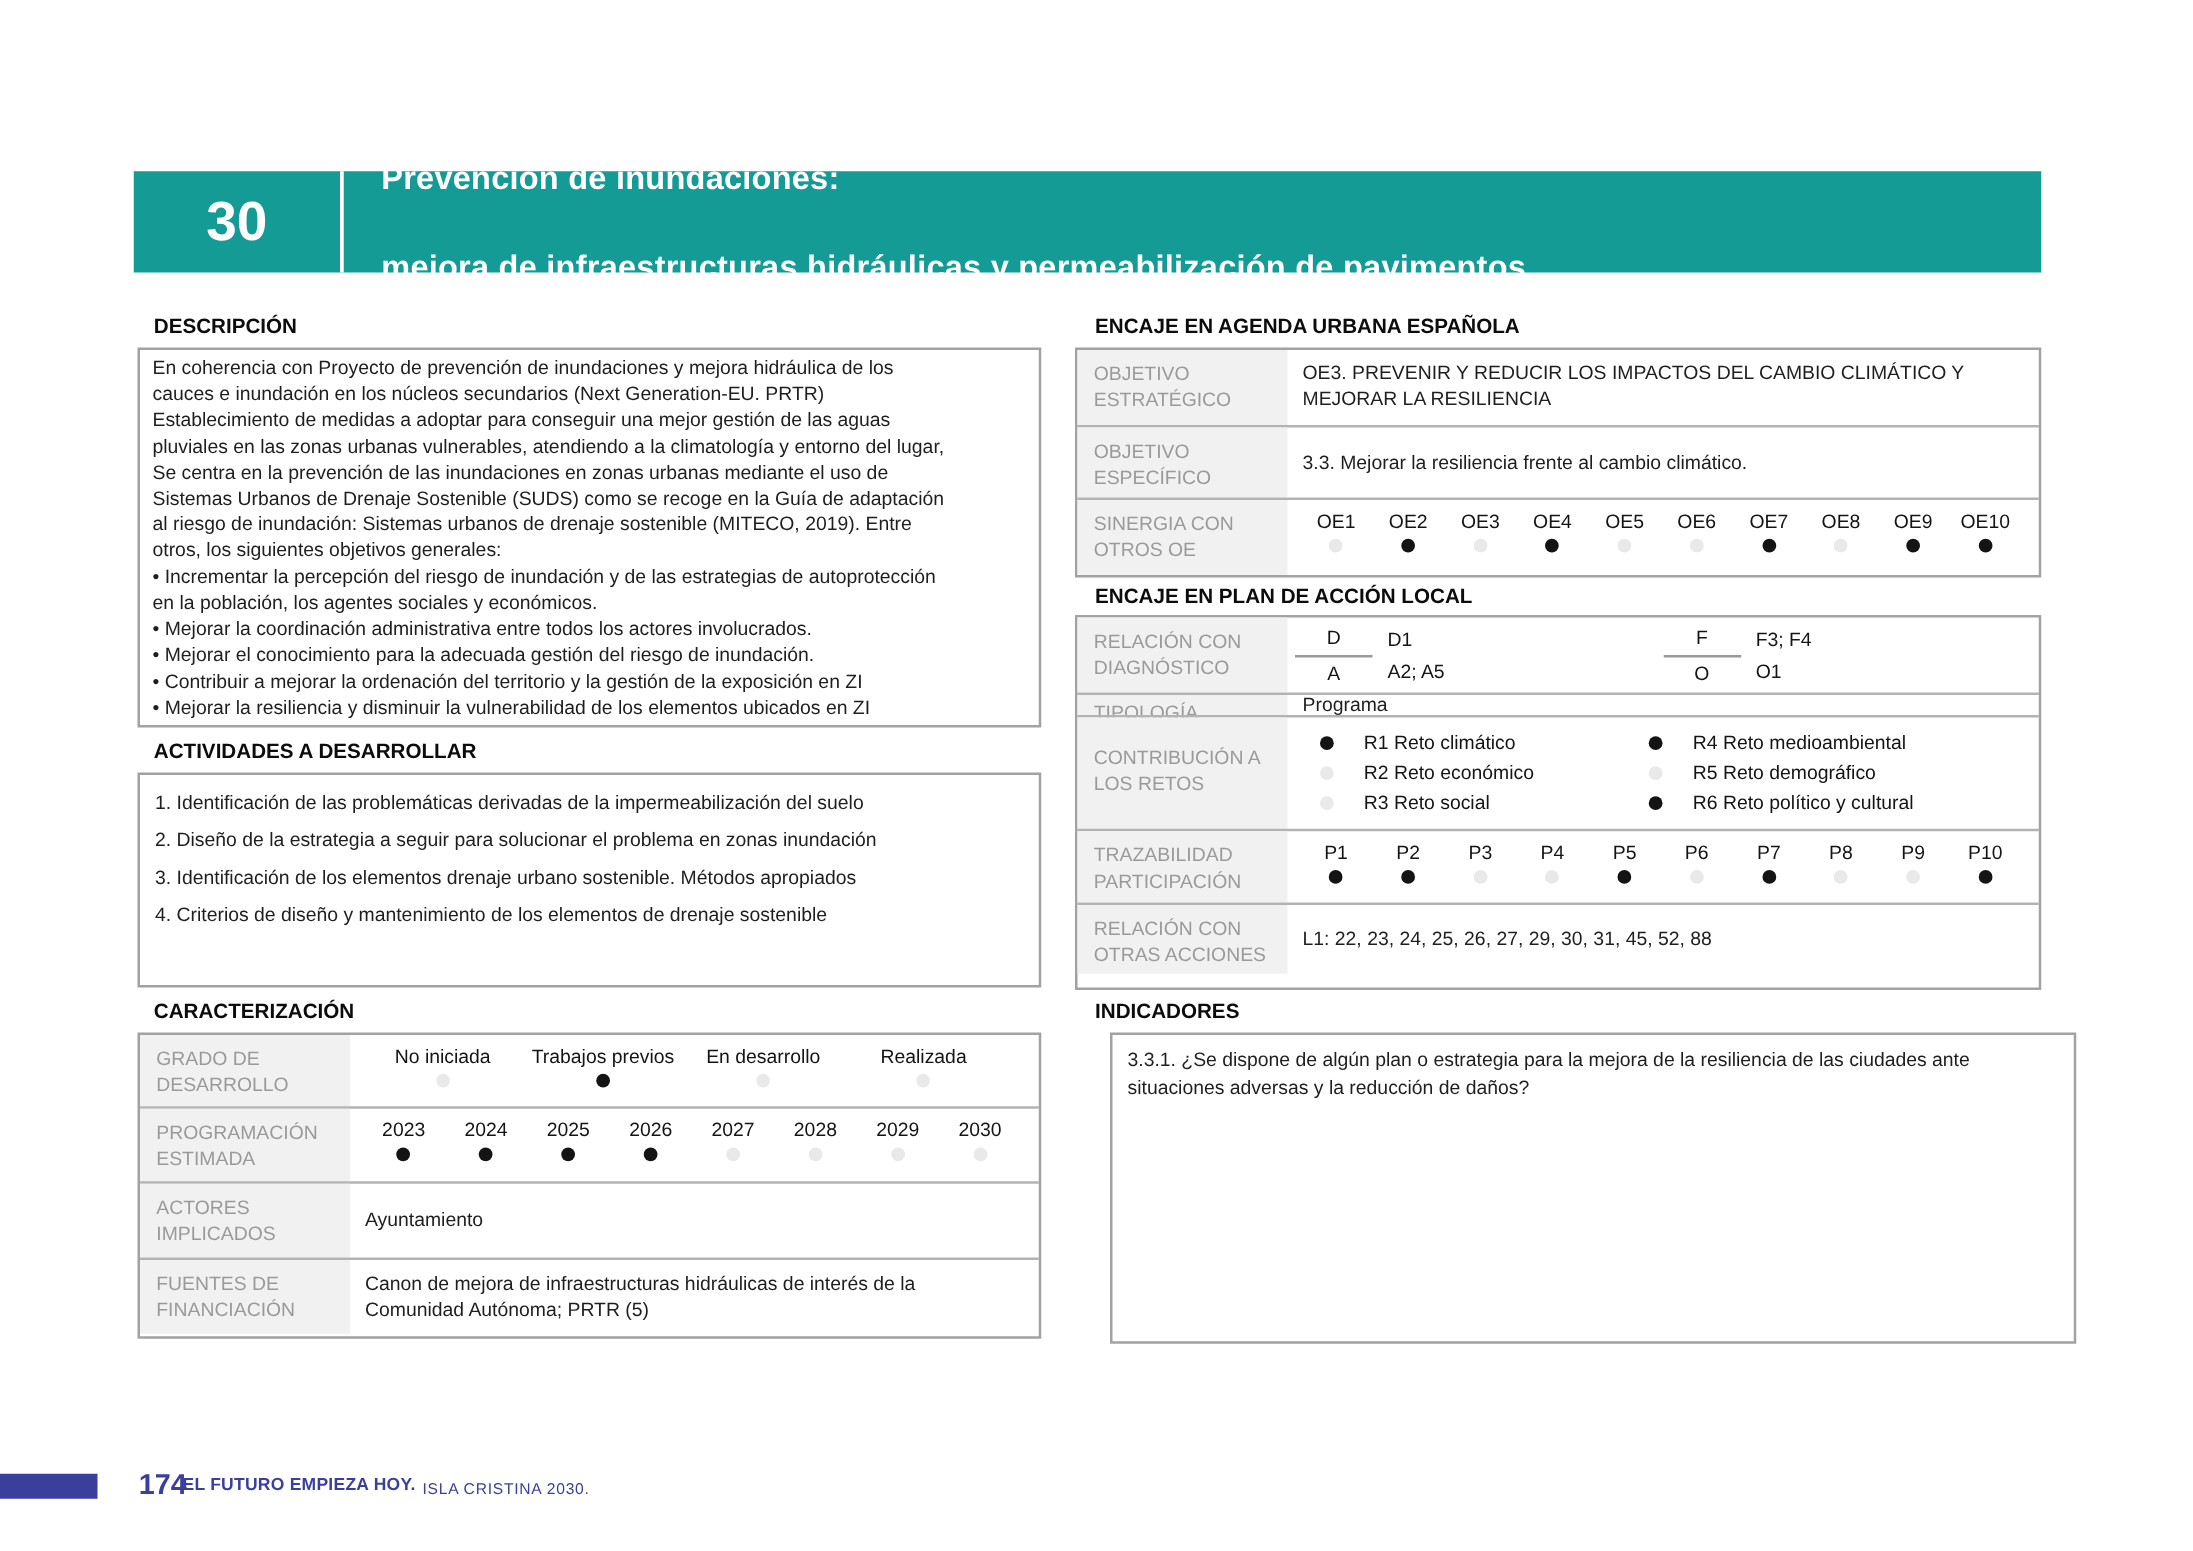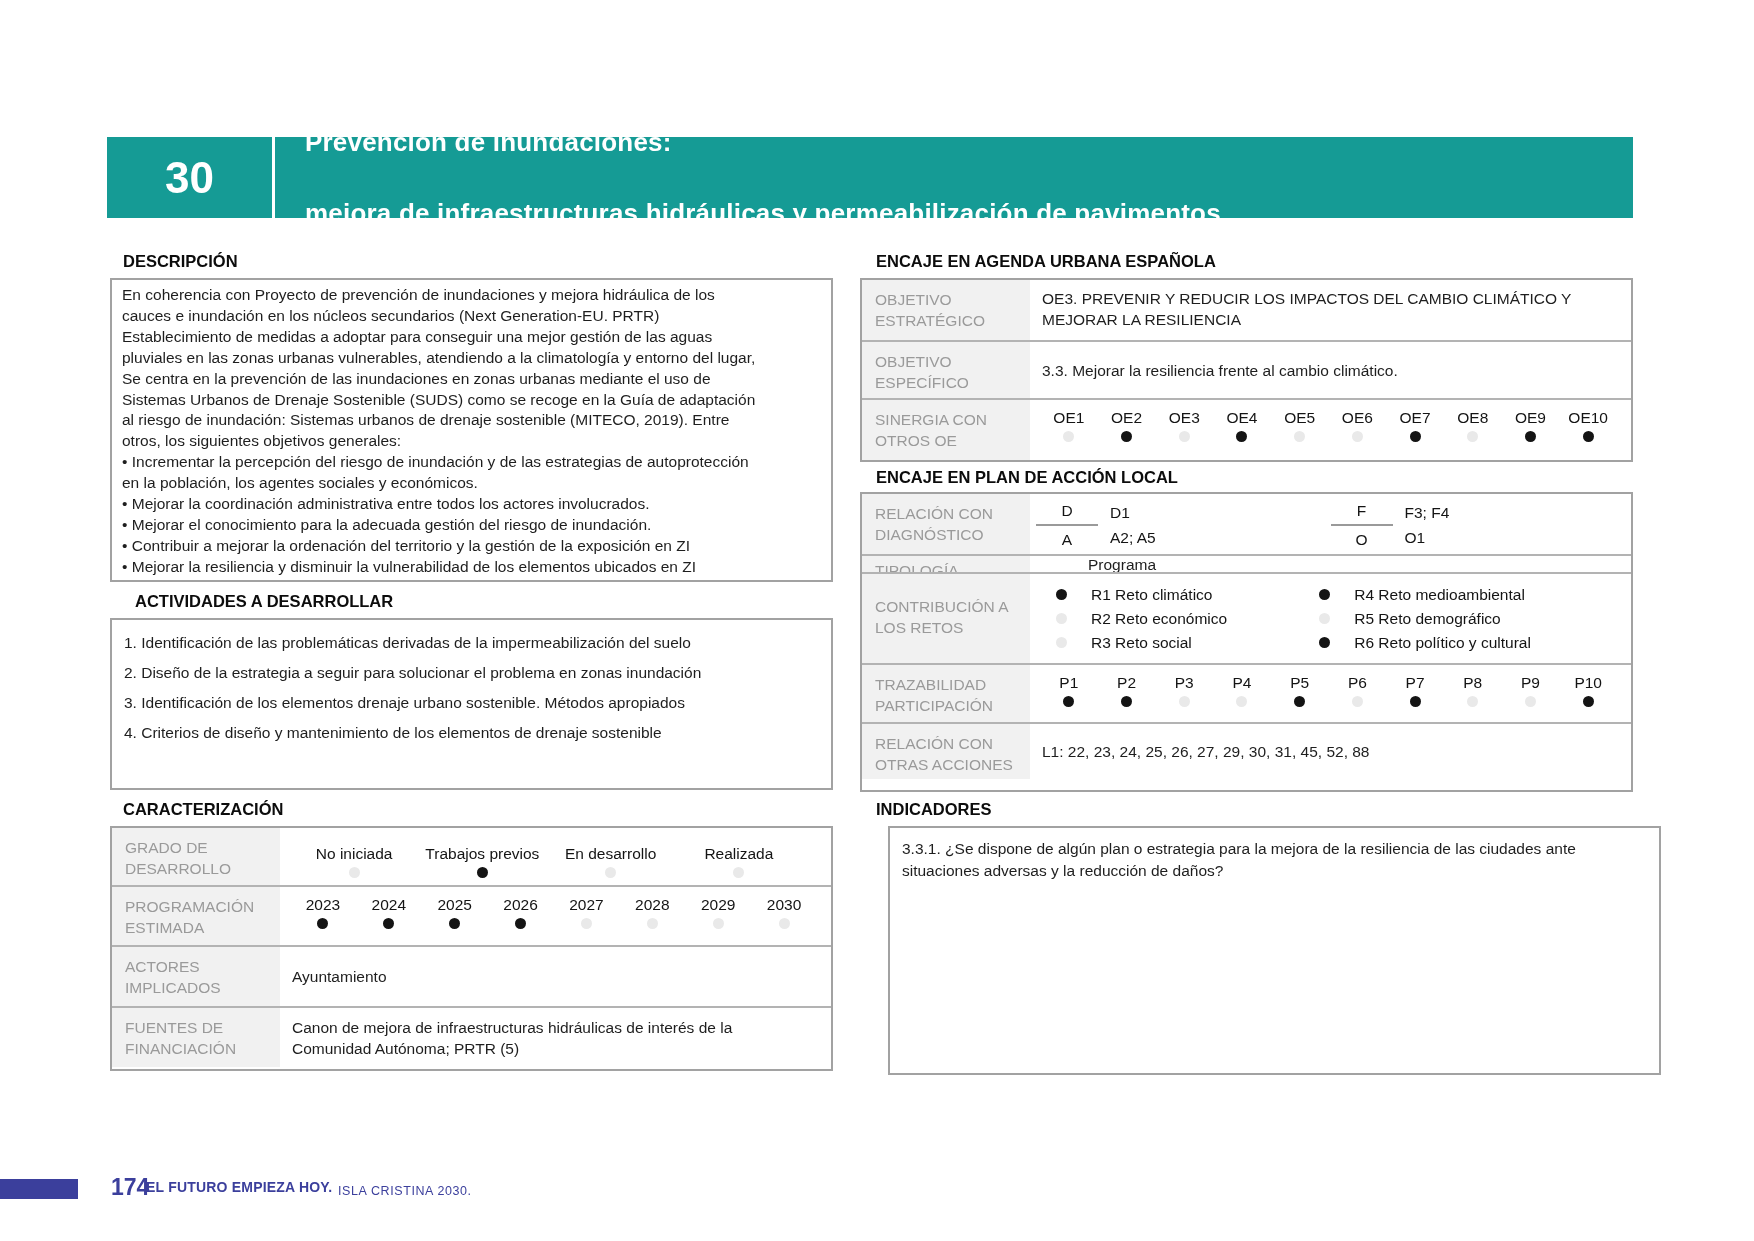--- a/index.html
+++ b/index.html
@@ -105,40 +105,40 @@
 
       <div>• Mejorar la coordinación administrativa entre todos los actores involucrados.</div>
 
       <div>• Mejorar el conocimiento para la adecuada gestión del riesgo de inundación.</div>
 
       <div>• Contribuir a mejorar la ordenación del territorio y la gestión de la exposición en ZI</div>
 
       <div>•  Mejorar la resiliencia y disminuir la vulnerabilidad de los elementos ubicados en ZI</div>
     </div>
 
-  <div class="sec-h" style="left:123px;top:592px;margin-left:12px;">ACTIVIDADES A DESARROLLAR</div>
+  <div class="sec-h" style="left:123px;top:592px;">ACTIVIDADES A DESARROLLAR</div>
 
   <div class="box act-box" style="left:110px;top:618px;width:723px;height:172px;">
 
       <div class="act-item">1. Identificación de las problemáticas derivadas de la impermeabilización del suelo</div>
 
       <div class="act-item">2. Diseño de la estrategia a seguir para solucionar el problema en zonas inundación</div>
 
       <div class="act-item">3. Identificación de los elementos drenaje urbano sostenible. Métodos apropiados</div>
 
       <div class="act-item">4. Criterios de diseño y mantenimiento de los elementos de drenaje sostenible</div>
     </div>
 
   <div class="sec-h" style="left:123px;top:800px;">CARACTERIZACIÓN</div>
 
   <div class="tbl" style="left:110px;top:826px;width:723px;height:245px;">
 
     <div class="row" style="height:57px;">
       <div class="row-label">GRADO DE DESARROLLO</div>
-      <div class="row-value dotcols" style="padding-right:28px;align-items:center;">
+      <div class="row-value dotcols" style="padding-right:28px;">
 
           <div class="dotcol">
             <span class="dlbl">No iniciada</span>
             <span class="dot"></span>
           </div>
 
           <div class="dotcol">
             <span class="dlbl">Trabajos previos</span>
             <span class="dot on"></span>
           </div>
@@ -308,21 +308,21 @@
               <span class="diag-val">F3; F4</span>
             </div>
             <div class="diag-row second">
               <span class="diag-key">O</span>
               <span class="diag-val">O1</span>
             </div>
           </div>
         </div>
     </div>
 
-    <div class="row" style="height:18px;gap:46px;">
+    <div class="row" style="height:18px;">
       <div class="row-label" style="padding-top:4px;">TIPOLOGÍA</div>
       <div class="row-value single-line">Programa</div>
     </div>
 
     <div class="row" style="height:91px;">
       <div class="row-label" style="padding-top:22px;">CONTRIBUCIÓN A LOS RETOS</div>
       <div class="row-value retos">
 
           <div class="reto">
             <span class="dot on"></span>

